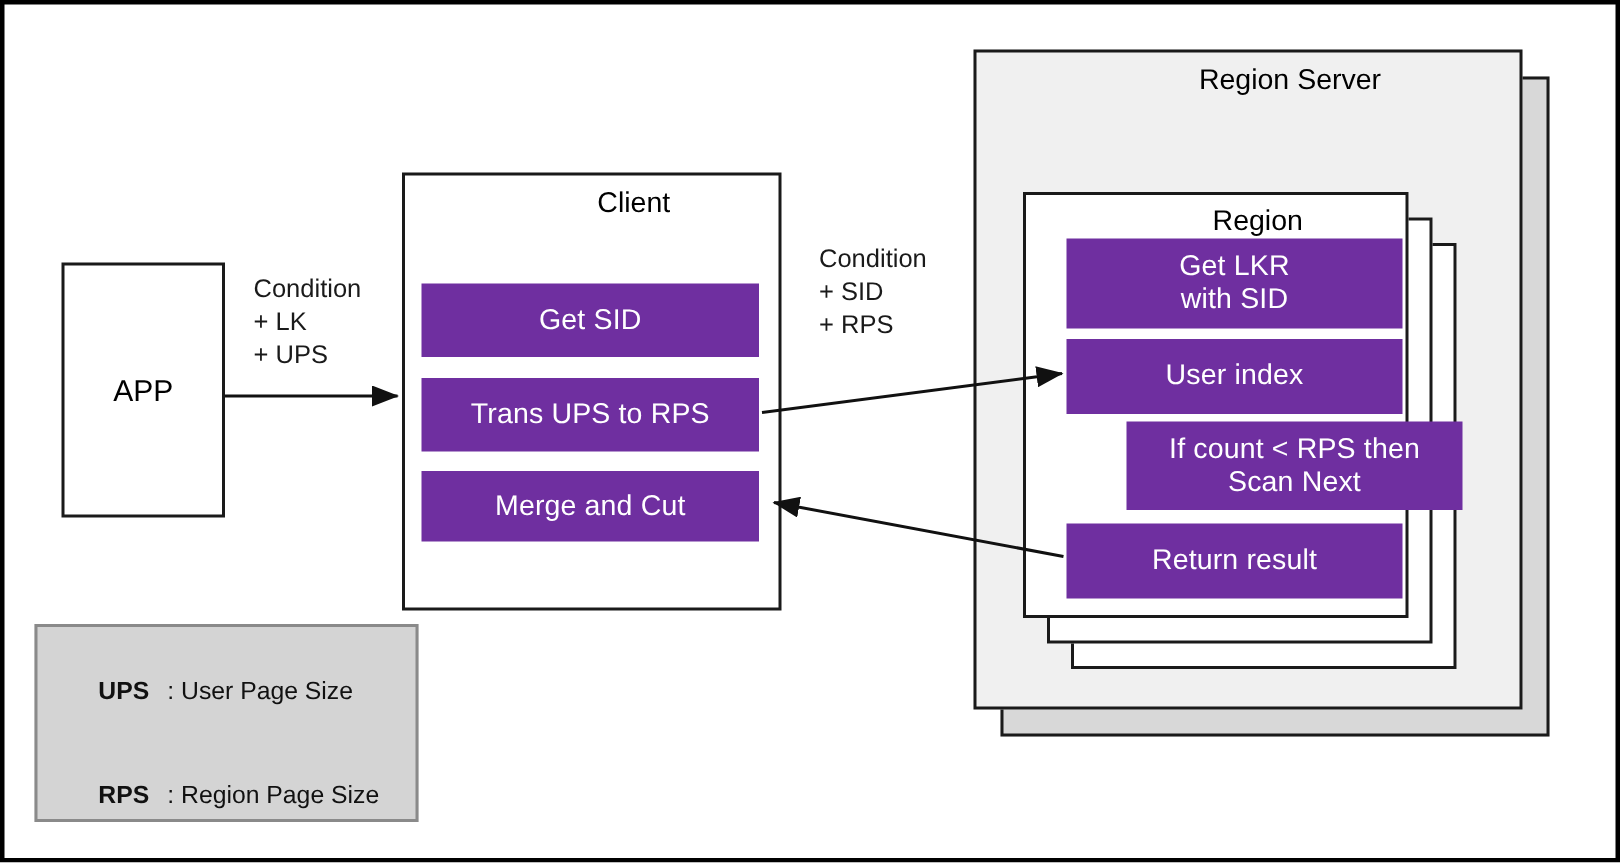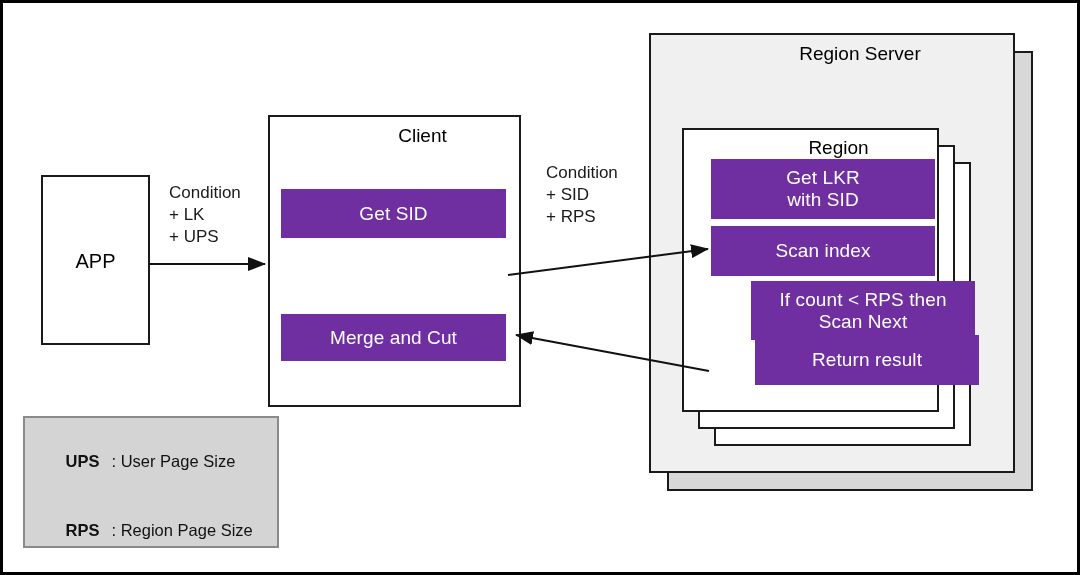--- a/index.html
+++ b/index.html
@@ -110,29 +110,30 @@
   <div class="title" style="left:646px; top:40px; width:366px;">Region Server</div>
 
   <div class="box" style="left:711px; top:159px; width:257px; height:284px;"></div>
   <div class="box" style="left:695px; top:142px; width:257px; height:284px;"></div>
 
   <div class="box" style="left:679px; top:125px; width:257px; height:284px;"></div>
   <div class="title" style="left:679px; top:134px; width:257px;">Region</div>
 
   <div class="pbox" style="left:708px; top:156px; width:224px; height:60px; white-space:pre-line;">Get LKR
 with SID</div>
-  <div class="pbox" style="left:708px; top:223px; width:224px; height:50px; white-space:pre-line;">Scan index</div>
+  <div class="pbox" style="left:708px; top:223px; width:224px; height:50px; white-space:pre-line;">User index</div>
   <div class="pbox" style="left:748px; top:278px; width:224px; height:59px; white-space:pre-line;">If count &lt; RPS then
 Scan Next</div>
-  <div class="pbox" style="left:708px; top:332px; width:224px; height:50px; white-space:pre-line;margin-left:44px;">Return result</div>
+  <div class="pbox" style="left:708px; top:346px; width:224px; height:50px; white-space:pre-line;">Return result</div>
 
   <div class="box" style="left:265px; top:112px; width:253px; height:292px;"></div>
   <div class="title" style="left:265px; top:122px; width:253px;">Client</div>
 
   <div class="pbox" style="left:278px; top:186px; width:225px; height:49px;">Get SID</div>
+  <div class="pbox" style="left:278px; top:249px; width:225px; height:49px;">Trans UPS to RPS</div>
   <div class="pbox" style="left:278px; top:311px; width:225px; height:47px;">Merge and Cut</div>
 
   <div class="box" style="left:38px; top:172px; width:109px; height:170px;"></div>
   <div class="app-label" style="left:38px; top:247px; width:109px; text-align:center;">APP</div>
 
   <div class="plain-label" style="left:166px; top:179px;">Condition
 + LK
 + UPS</div>
   <div class="plain-label" style="left:543px; top:159px;">Condition
 + SID

